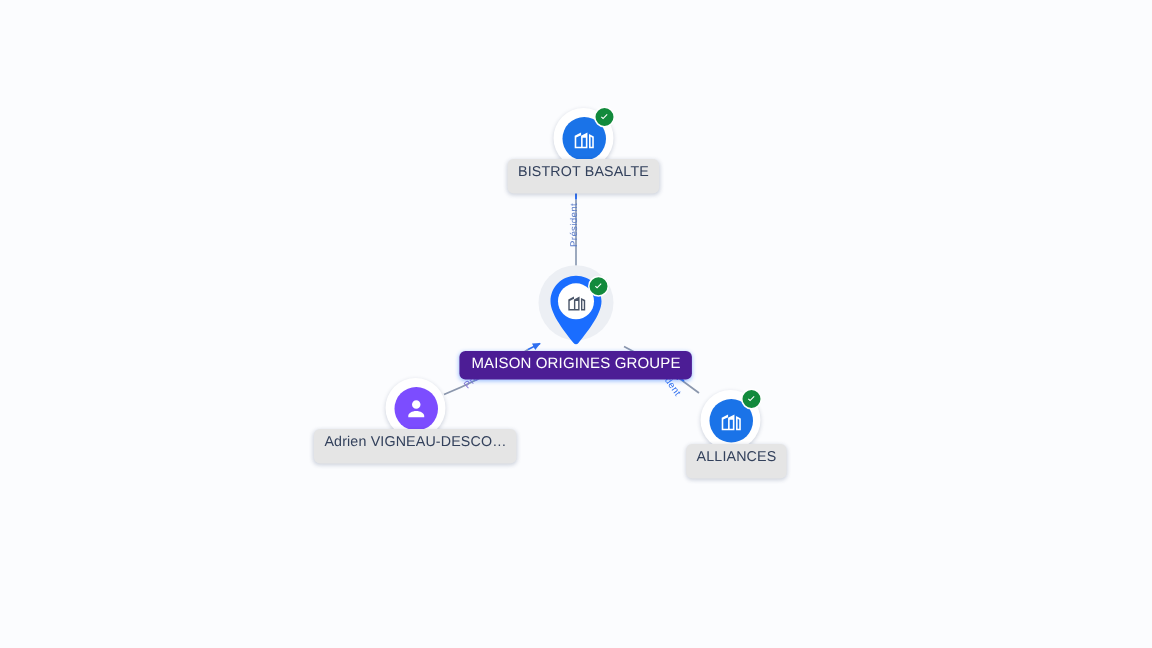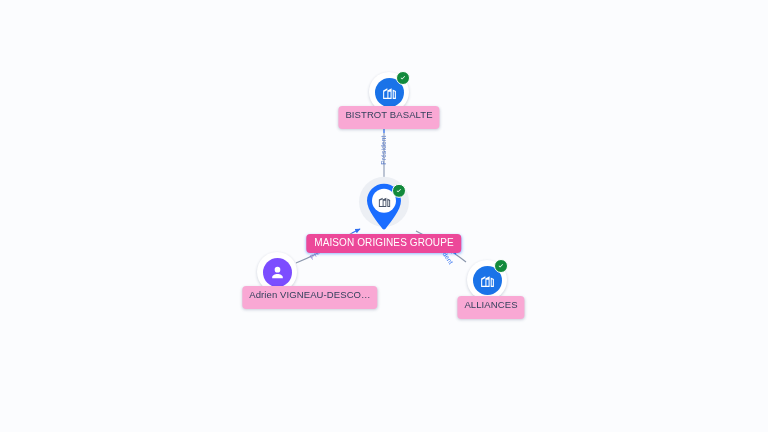--- a/index.html
+++ b/index.html
@@ -114,30 +114,30 @@
 
   
   .node-label {
     position: absolute;
     transform: translateX(-50%);
     white-space: nowrap;
     font-size: 9.5px;
     line-height: 1;
     padding: 4px 7px 9px 7px;
     border-radius: 4px;
-    background: #f9a8d4;
+    background: #e5e5e5;
     color: #33415c;
     box-shadow: 0 1px 3px rgba(30, 50, 90, 0.22);
     letter-spacing: 0.1px;
     max-width: 126px;
     overflow: hidden;
     text-overflow: ellipsis;
   }
   .node-label.primary {
-    background: #ec4899;
+    background: #4c1d95;
     color: #ffffff;
     box-shadow: 0 1px 3px rgba(26, 109, 255, 0.45);
     font-size: 10px;
     padding: 4px 8px 5px 8px;
     max-width: none;
   }
 
   
   .edge-label {
     position: absolute;
@@ -231,21 +231,21 @@
   <div class="node" style="left:277px; top:272px;">
     <div class="node-visual">
       <div class="ring">
         <div class="disc person">
           <svg width="17" height="17" viewBox="0 0 24 24" aria-hidden="true">
             <path fill="#ffffff" d="M12 12a4 4 0 1 0 0-8 4 4 0 0 0 0 8zm0 2c-4 0-7.5 2.1-7.5 4.6V20h15v-1.4C19.5 16.1 16 14 12 14z"></path>
           </svg>
         </div>
       </div>
     </div>
-    <div class="node-label" style="left:0px; top:14px;margin-left:33px;">Adrien VIGNEAU-DESCO…</div>
+    <div class="node-label" style="left:0px; top:14px;">Adrien VIGNEAU-DESCO…</div>
   </div>
 
   <div class="node" style="left:487px; top:280px;">
     <div class="node-visual">
       <div class="ring">
         <div class="disc company">
           <svg width="17" height="17" viewBox="0 0 24 24" aria-hidden="true">
             <path fill="#ffffff" d="M3 21V9.2l6-3.1v3.1l6-3.1V21H3zm7.5-1.5h3V11h-3v8.5zM4.5 19.5h4.5V8.6L4.5 10.8v8.7zM16.5 21V7.6l4.5 2.3V21h-4.5zm1.5-1.5h1.5v-8.4L18 10.2v9.3z"></path>
           </svg>
         </div>

